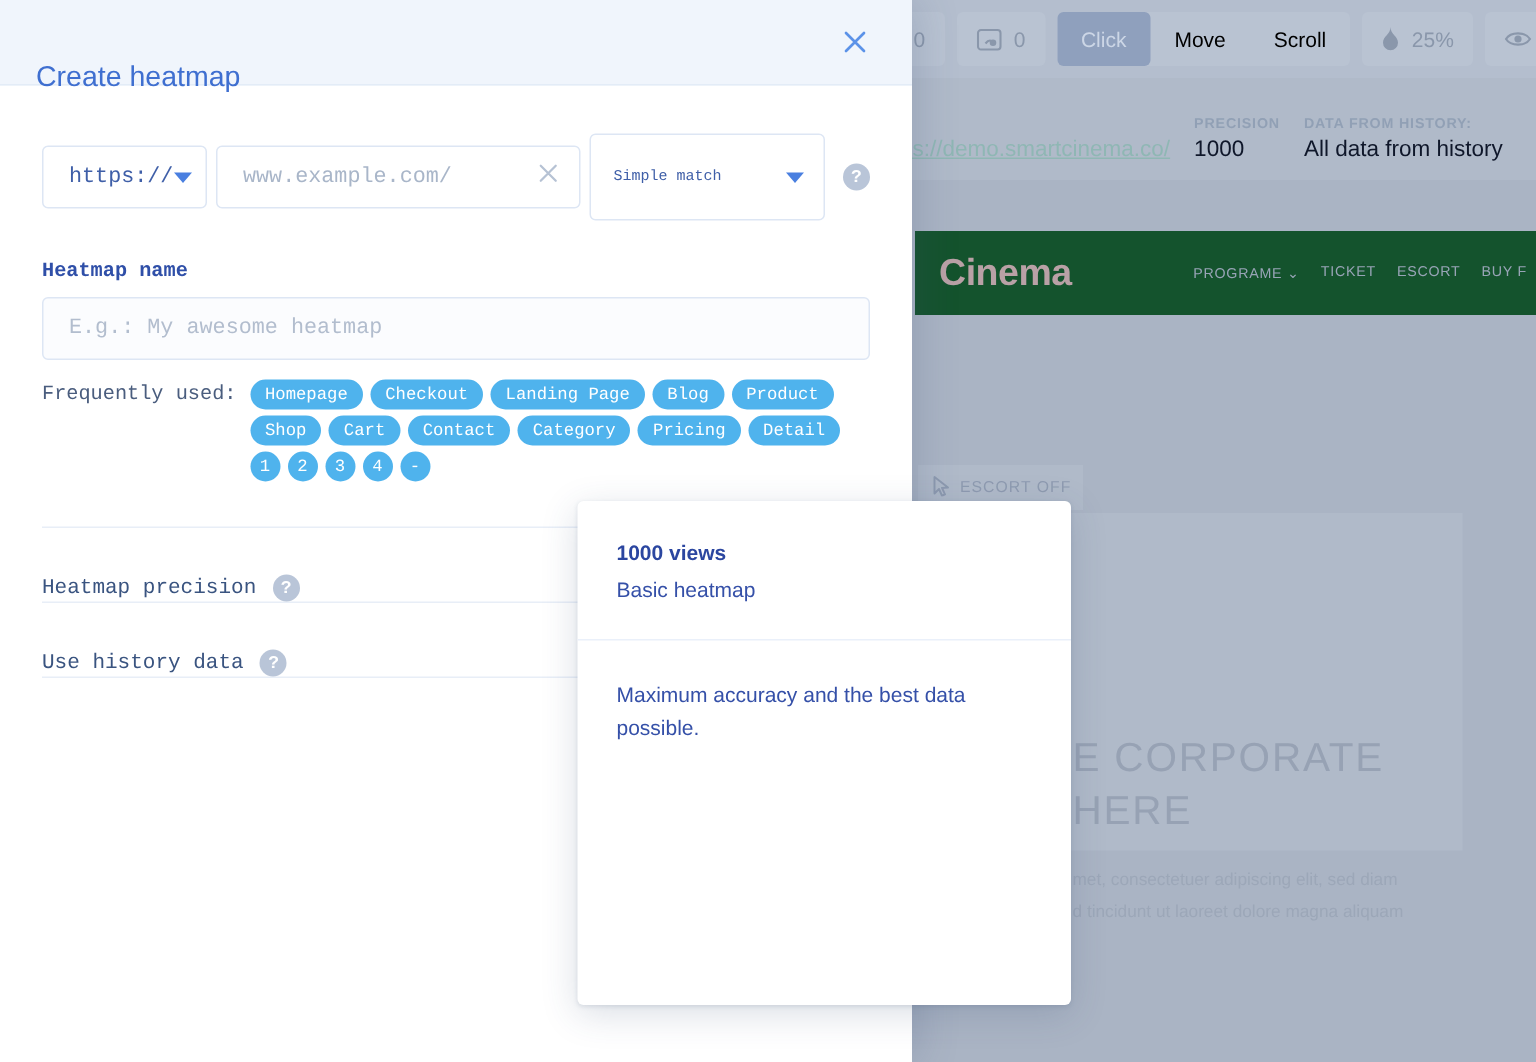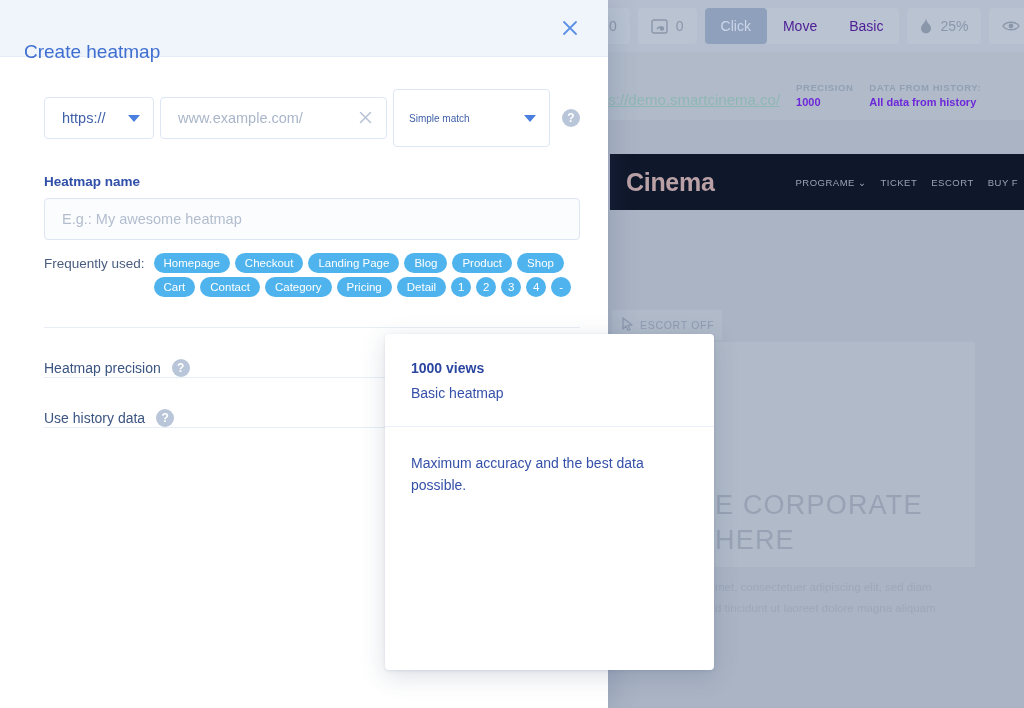--- a/index.html
+++ b/index.html
@@ -22,45 +22,45 @@
     display: flex; align-items: center; gap: 8px; padding-left: 596px;
   }
   .tb-group {
     display: flex; align-items: center; gap: 8px;
     background: #b9c3d2; border-radius: 4px; height: 36px; padding: 0 13px;
     color: #8a97ab; font-size: 14px;
   }
   .tb-seg { display: flex; align-items: center; background: #b9c3d2; border-radius: 4px; height: 36px; }
   .tb-btn {
     height: 36px; display: flex; align-items: center; padding: 0 16px;
-    font-size: 14px; color: #4c1d95; border-radius: 4px;
+    font-size: 14px; color: #000000; border-radius: 4px;
   }
   .tb-btn.active { background: #8fa0bd; color: #ccd6e6; }
   .tb-icon { display: inline-flex; align-items: center; }
 
   .bg-subbar {
     position: absolute; left: 596px; top: 52px; width: 428px; height: 68px;
     background: #b0bac9;
     display: flex; align-items: flex-end; gap: 16px; padding: 0 0 12px 0;
   }
   .bg-url {
     font-size: 15px; color: #8fb7b4; text-decoration: underline;
     margin-left: 4px; white-space: nowrap;
   }
   .kv { display: flex; flex-direction: column; gap: 3px; }
   .kv-k { font-size: 9.5px; letter-spacing: .55px; color: #91a0b5; font-weight: bold; }
-  .kv-v { font-size: 11px; color: #6d28d9; font-weight: bold; white-space: nowrap; }
+  .kv-v { font-size: 15px; color: #0f172a; font-weight: normal; white-space: nowrap; }
 
   .bg-site {
     position: absolute; left: 610px; top: 120px; width: 414px; height: 588px;
     background: #aab4c4; overflow: hidden;
   }
   .site-header {
     position: absolute; left: 0; top: 34px; width: 414px; height: 56px;
-    background: #0f172a;
+    background: #14532d;
     display: flex; align-items: center; justify-content: space-between; padding: 0 6px 0 16px;
   }
   .site-logo { font-size: 25px; font-weight: bold; color: #b9a1a6; letter-spacing: -.3px; }
   .site-nav { display: flex; gap: 14px; font-size: 9.5px; letter-spacing: .5px; color: #98a4b6; }
   .picker-badge {
     position: absolute; left: 2px; top: 190px; width: 110px; height: 30px;
     background: #b0bac9; display: flex; align-items: center; gap: 7px; padding-left: 10px;
     font-size: 10.5px; letter-spacing: .7px; color: #8e9bb0;
   }
   .hero-card {
@@ -87,21 +87,21 @@
     height: 57px; background: #f0f5fc;
     display: flex; align-items: center; justify-content: space-between;
     padding: 0 25px 0 24px;
     border-bottom: 1px solid #e3ecf7;
   }
   .modal-title { font-size: 19px; color: #3f6fd0; font-weight: normal; margin-top: 48px; }
   .close-x {
     width: 26px; height: 26px; display: flex; align-items: center; justify-content: center;
     cursor: pointer;
   }
-  .modal-body { padding: 32px 28px 0 44px; }
+  .modal-body { padding: 32px 28px 0 28px; font-family: Liberation Mono, monospace; }
 
   .url-row { display: flex; align-items: center; gap: 0; }
   .sel-proto {
     width: 110px; height: 42px; border: 1px solid #dde6f4; border-radius: 4px;
     display: flex; align-items: center; justify-content: space-between;
     padding: 0 13px 0 17px; font-size: 14.5px; color: #3f5fa8; background: #fff;
   }
   .url-input {
     flex: 1; height: 42px; border: 1px solid #dde6f4; border-radius: 4px;
     margin-left: 6px; display: flex; align-items: center; justify-content: space-between;
@@ -184,21 +184,21 @@
               <rect x="1" y="1" width="15" height="13" rx="2" fill="none" stroke="#8a97ab" stroke-width="1.4"></rect>
               <path d="M6 10 q3 -4 6 0" fill="none" stroke="#8a97ab" stroke-width="1.4"></path>
               <circle cx="11" cy="9.5" r="2.2" fill="#8a97ab"></circle>
             </svg>
         </span>
         <span>0</span>
       </div>
       <div class="tb-seg">
         <div class="tb-btn active">Click</div>
         <div class="tb-btn">Move</div>
-        <div class="tb-btn">Basic</div>
+        <div class="tb-btn">Scroll</div>
       </div>
       <div class="tb-group">
         <span class="tb-icon">
           <svg width="12" height="16" viewBox="0 0 12 16">
               <path d="M6 0 C6 5 1 6 1 10.5 A5 5 0 0 0 11 10.5 C11 6 6 5 6 0 Z" fill="#8a97ab"></path>
             </svg>
         </span>
         <span>25%</span>
       </div>
       <div class="tb-group">

